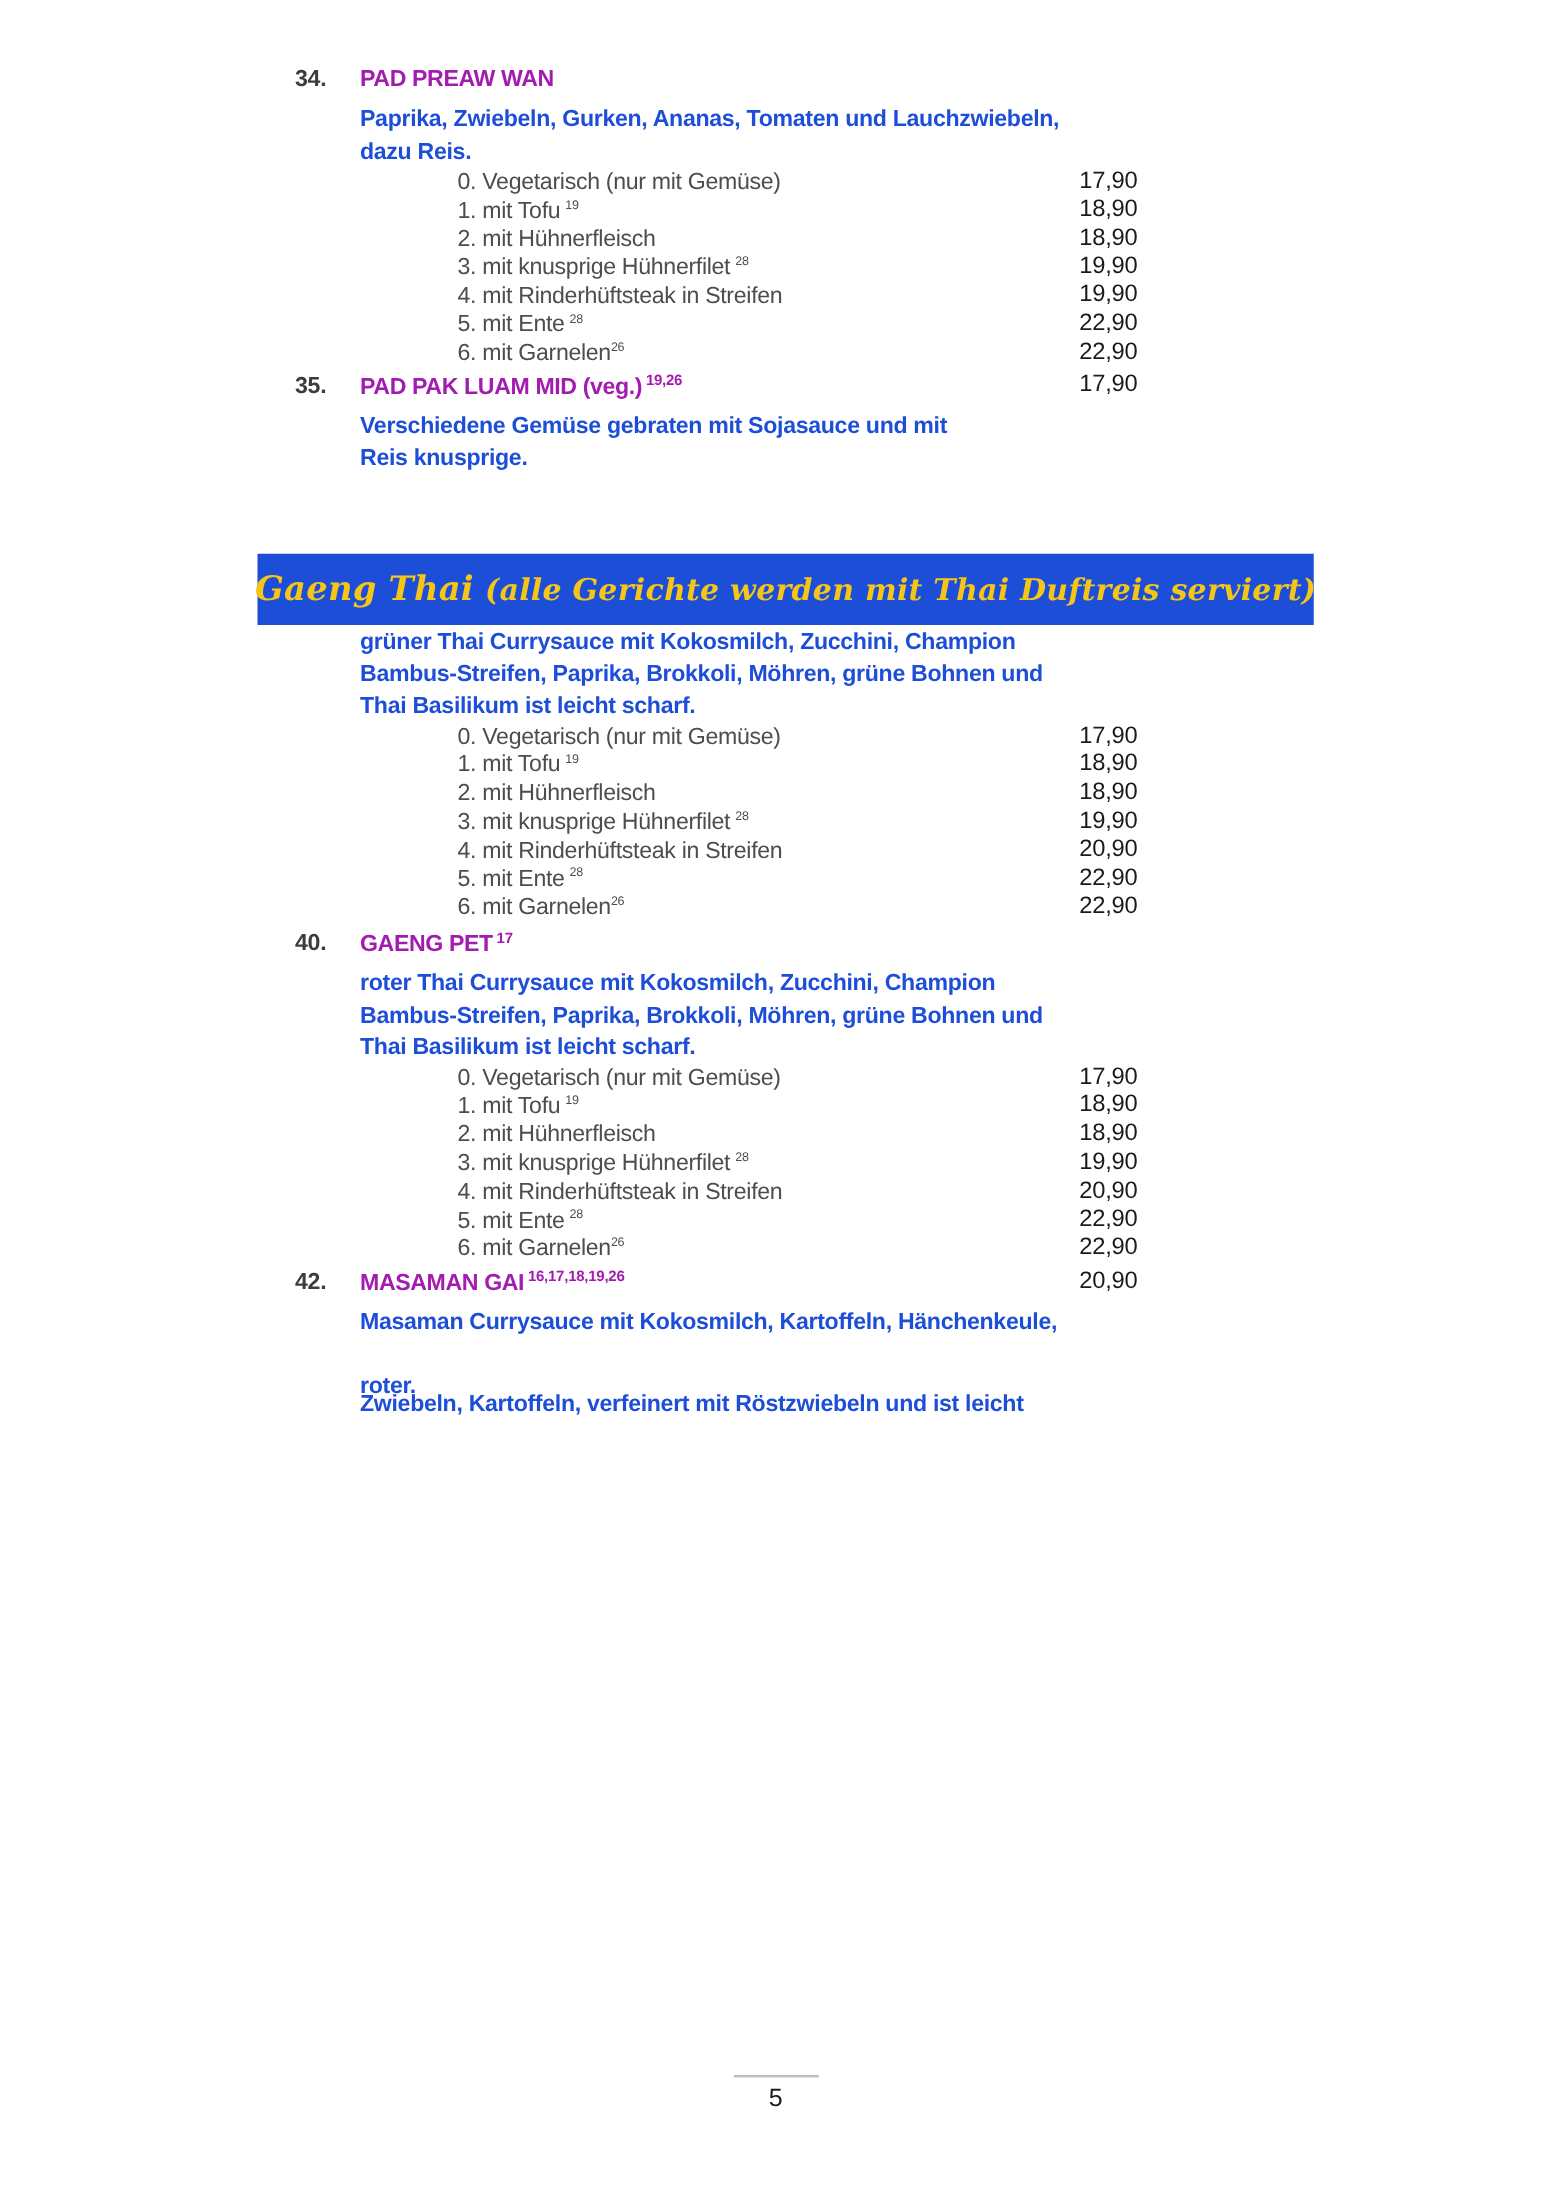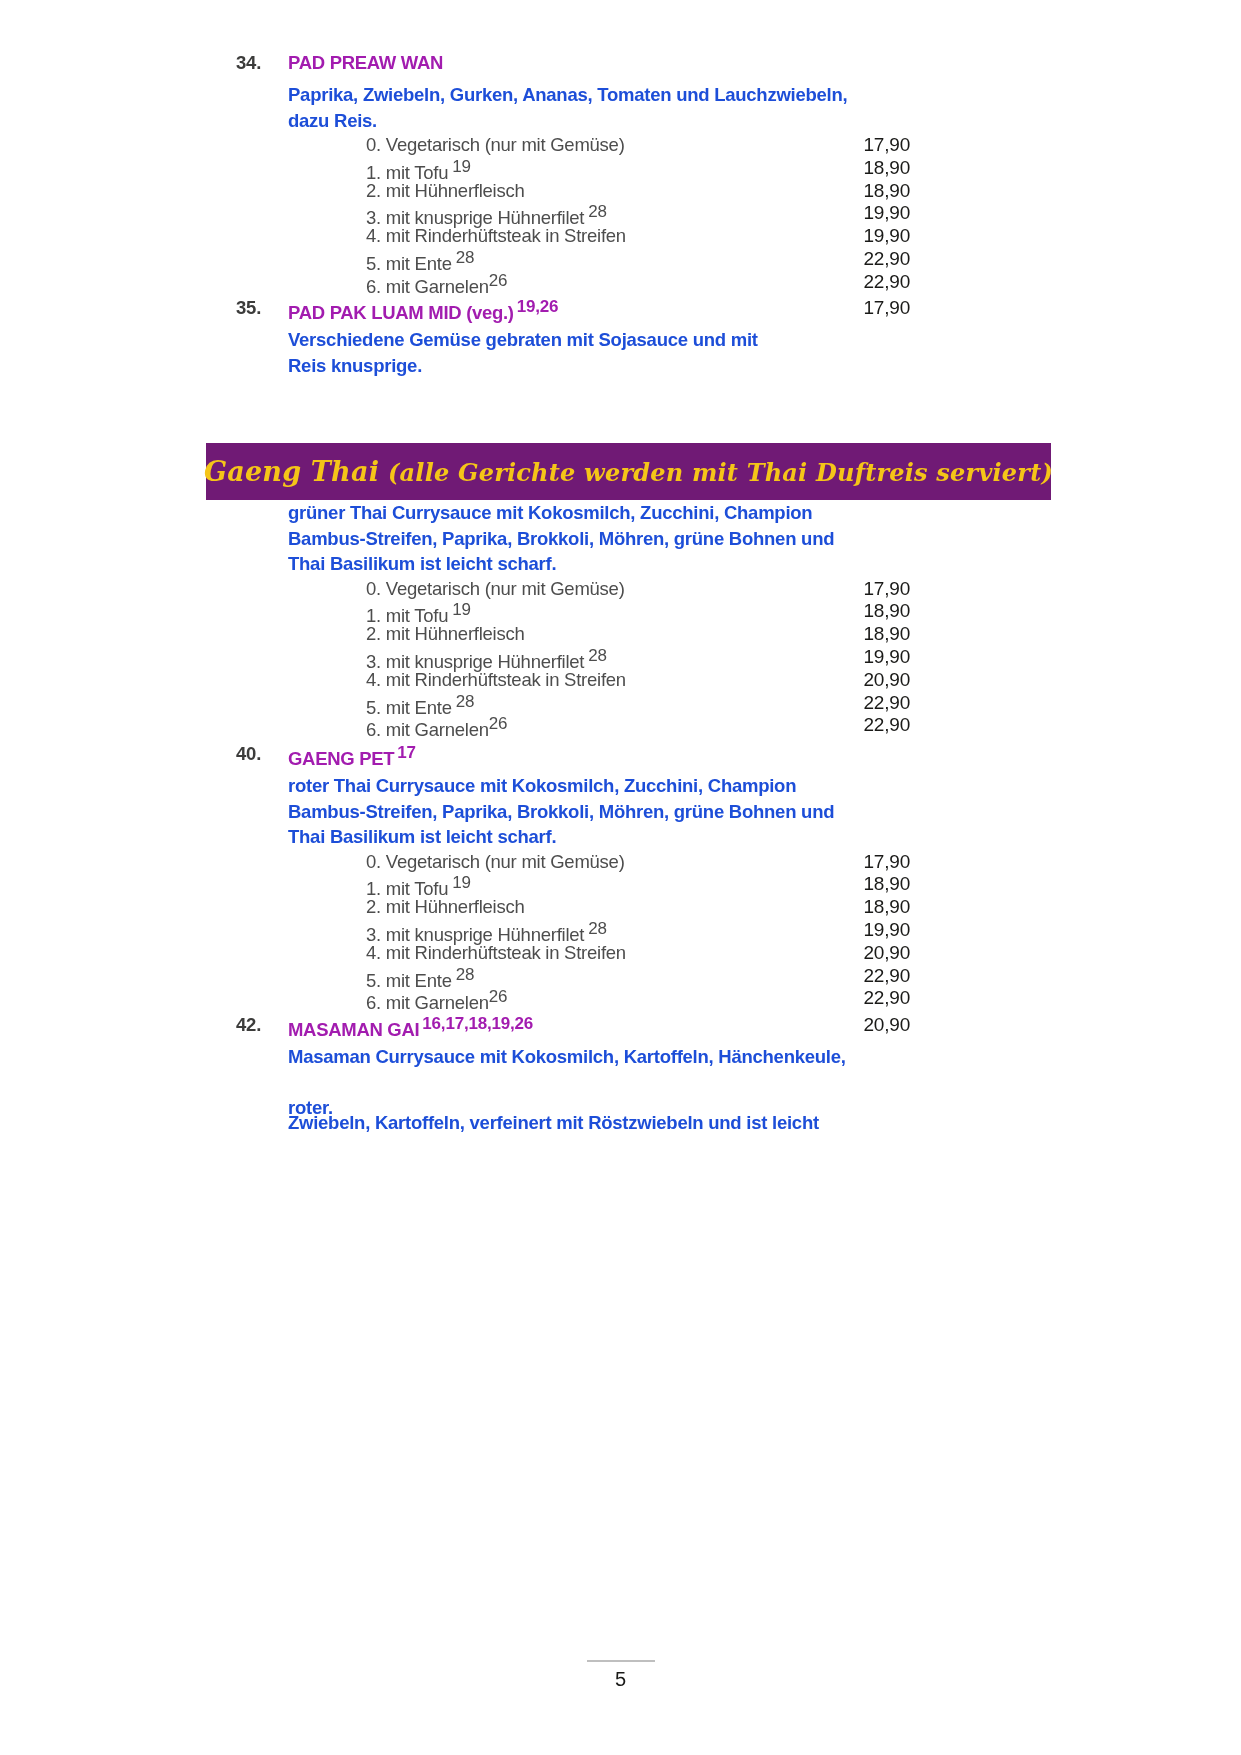--- a/index.html
+++ b/index.html
@@ -53,21 +53,21 @@
     left: 288px;
     top: 0;
     font-size: 18.5px;
     font-weight: bold;
     letter-spacing: -0.3px;
     color: #a21caf;
     white-space: nowrap;
     text-align: center;
   }
   .item-title .sup {
-    font-size: 17px;
+    font-size: 12px;
     vertical-align: super;
     font-weight: bold;
     letter-spacing: -0.2px;
     margin-left: 3px;
   }
   .item-title-price {
     position: absolute;
     left: 800px;
     top: 0;
     width: 110px;
@@ -97,21 +97,21 @@
   }
   .opt-label {
     position: absolute;
     left: 366px;
     font-size: 18.5px;
     color: #4d4d4d;
     letter-spacing: -0.25px;
     white-space: nowrap;
   }
   .opt-label .sup {
-    font-size: 17px;
+    font-size: 10px;
     vertical-align: super;
     letter-spacing: -0.2px;
   }
   .opt-label .sup.tight { margin-left: 0; }
   .opt-label .sup.space { margin-left: 4px; }
   .opt-price {
     position: absolute;
     left: 790px;
     width: 120px;
     text-align: right;
@@ -287,21 +287,21 @@
       <div class="item">
         <div class="item-num" style="top: 1014px;">42.</div>
         <div class="item-title" style="top: 1014px;">MASAMAN GAI<span class="sup">16,17,18,19,26</span></div>
         <div class="item-title-price" style="top: 1014px;">20,90</div>
         <div class="item-desc" style="top: 1044px;">Masaman Currysauce mit Kokosmilch, Kartoffeln, Hänchenkeule,</div>
         <div class="item-desc" style="top: 1069.5px; margin-top: 40px;">Zwiebeln,  Kartoffeln,  verfeinert mit Röstzwiebeln und ist leicht</div>
         <div class="item-desc" style="top: 1095px;">roter.</div>
       </div>
     </div>
 
-  <div class="banner" id="banner" style="background: #701a75;">
+  <div class="banner" id="banner" style="background: #1d4ed8;">
     <div class="banner-text" style="color: rgb(245, 197, 24);">
       <span class="b-main">Gaeng Thai</span>
       <span class="b-sub">(alle Gerichte werden mit Thai Duftreis serviert)</span>
     </div>
   </div>
 
   <div class="footer">
     <div class="footer-rule"></div>
     <div class="footer-page">5</div>
   </div>

